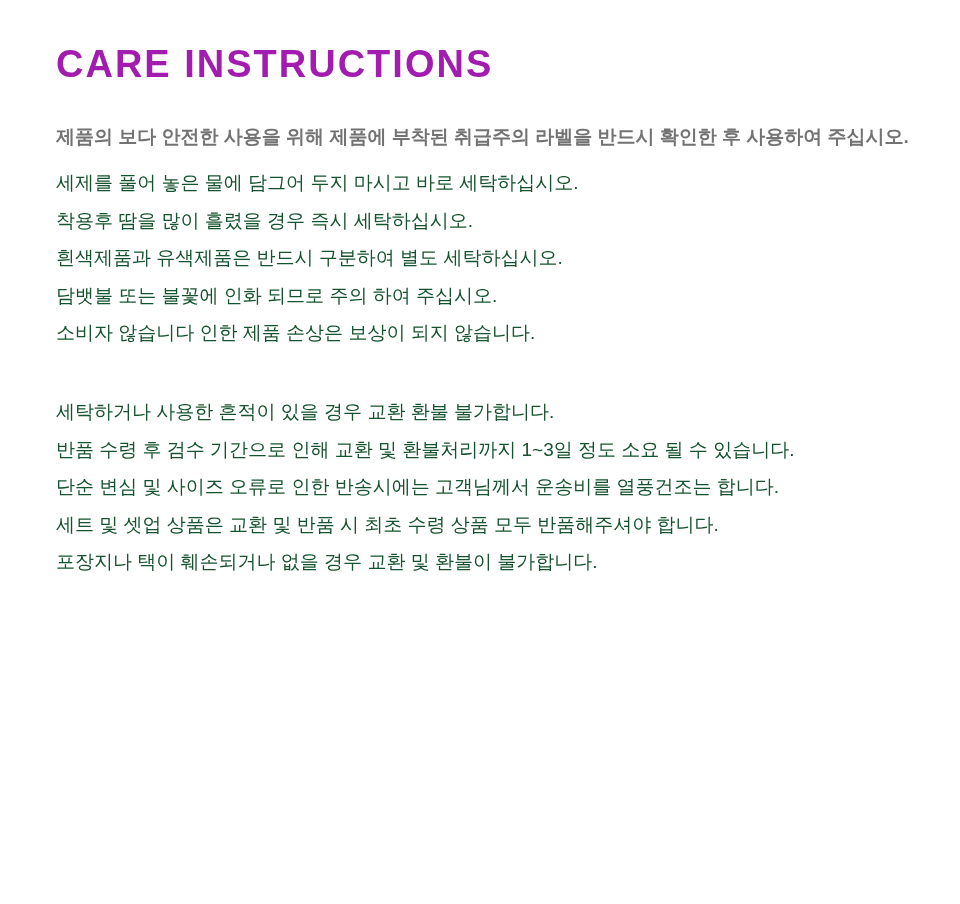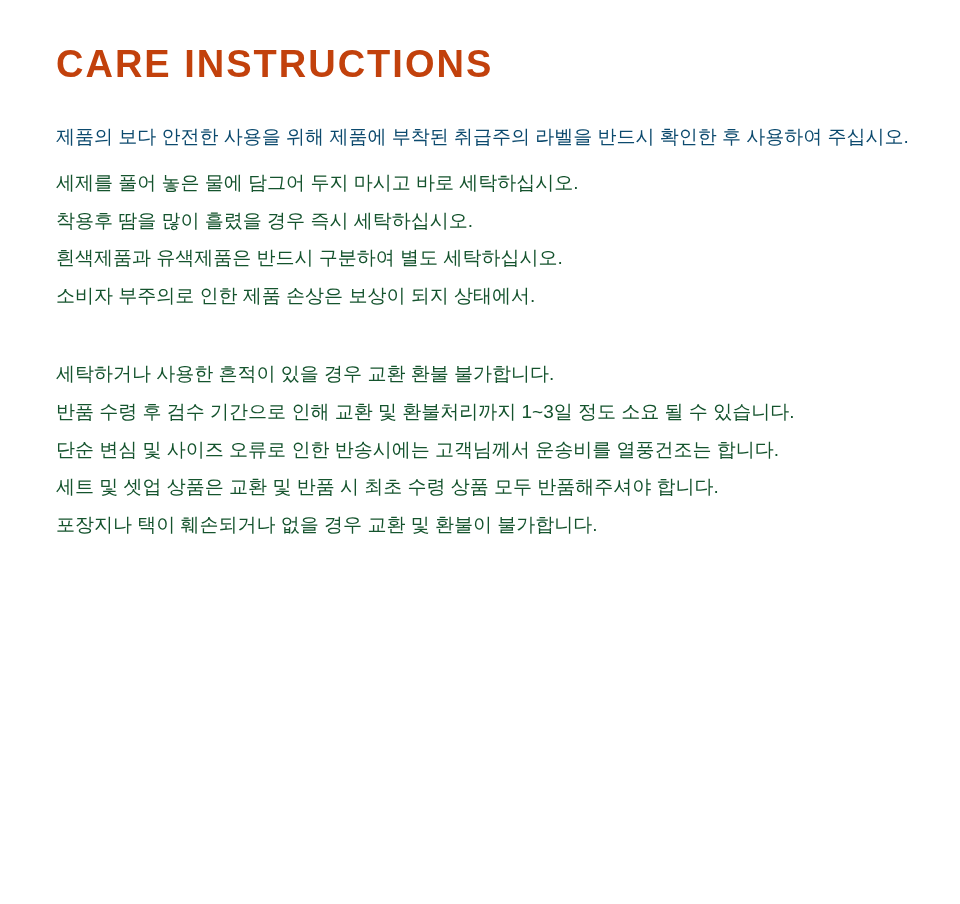--- a/index.html
+++ b/index.html
@@ -17,32 +17,32 @@
     width: 960px;
     height: 904px;
     padding: 44px 40px 0 56px;
   }
   .section-title {
     margin: 0;
     font-size: 38px;
     line-height: 40px;
     font-weight: 700;
     letter-spacing: 2px;
-    color: #c2410c;
+    color: #a21caf;
     white-space: nowrap;
   }
   .returns-title {
     margin-top: 89px;
   }
   .intro {
     margin: 42px 0 0 0;
     font-size: 19px;
     line-height: 22px;
-    font-weight: 400;
-    color: #0c4a6e;
+    font-weight: 700;
+    color: #737373;
     white-space: nowrap;
   }
   ul.text-list {
     margin: 16px 0 0 0;
     padding: 0;
     list-style: none;
   }
   ul.returns-list {
     margin-top: 41px;
   }
@@ -61,21 +61,22 @@
 
   <section>
     <h1 class="section-title">CARE INSTRUCTIONS</h1>
 
     <p class="intro">제품의 보다 안전한 사용을 위해 제품에 부착된 취급주의 라벨을 반드시 확인한 후 사용하여 주십시오.</p>
 
     <ul class="text-list care-list">
       <li>세제를 풀어 놓은 물에 담그어 두지 마시고 바로 세탁하십시오.</li>
       <li>착용후 땀을 많이 흘렸을 경우 즉시 세탁하십시오.</li>
       <li>흰색제품과 유색제품은 반드시 구분하여 별도 세탁하십시오.</li>
-      <li>소비자 부주의로 인한 제품 손상은 보상이 되지 상태에서.</li>
+      <li>담뱃불 또는 불꽃에 인화 되므로 주의 하여 주십시오.</li>
+      <li>소비자 않습니다 인한 제품 손상은 보상이 되지 않습니다.</li>
     </ul>
   </section>
 
   <section>
 
     <ul class="text-list returns-list">
       <li>세탁하거나 사용한 흔적이 있을 경우 교환 환불 불가합니다.</li>
       <li>반품 수령 후 검수 기간으로 인해 교환 및 환불처리까지 1~3일 정도 소요 될 수 있습니다.</li>
       <li>단순 변심 및 사이즈 오류로 인한 반송시에는 고객님께서 운송비를 열풍건조는 합니다.</li>
       <li>세트 및 셋업 상품은 교환 및 반품 시 최초 수령 상품 모두 반품해주셔야 합니다.</li>

